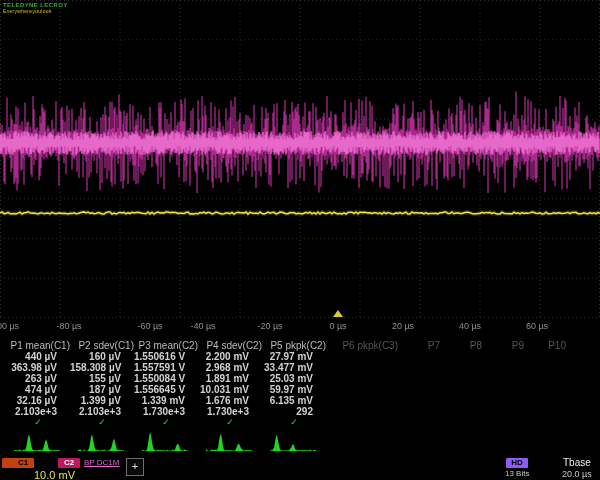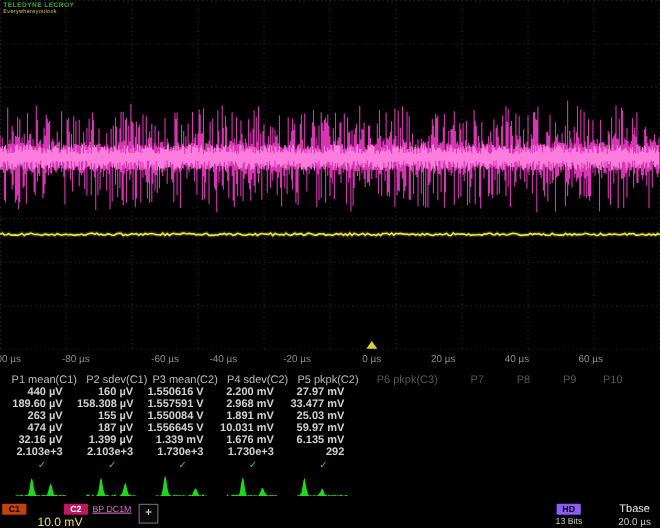--- a/index.html
+++ b/index.html
@@ -29,21 +29,21 @@
   #mtable .v{color:#d2d2d2;text-align:right;padding-right:13px;white-space:nowrap;font-weight:bold;}
   #mtable .s{color:#35d435;text-align:center;font-size:9px;}
   #mtable .empty{}
   
   #histicons{position:absolute;left:0;top:430px;width:600px;height:22px;}
   .histicon{position:absolute;top:0;width:46px;height:22px;}
   
   #bottom-bar{position:absolute;left:0;top:456px;width:600px;height:24px;background:#000;}
   .chip{position:absolute;height:10px;line-height:10px;font-size:8px;font-weight:bold;
     text-align:center;border-radius:1px;}
-  #c1-chip{left:2px;top:2px;width:22px;background:#c2410c;color:#000;}
+  #c1-chip{left:2px;top:2px;width:22px;background:#c2410c;color:#000;padding-left:10px;}
   #c1-coupling{position:absolute;left:28px;top:2px;font-size:8px;color:#c9bd2e;margin-top:40px;}
   #c2-chip{left:58px;top:2px;width:22px;background:#be185d;color:#fff;}
   #c2-tags{position:absolute;left:84px;top:2px;font-size:8px;color:#e06ad0;white-space:nowrap;text-decoration:underline;}
   #c1-scale{position:absolute;left:34px;top:13px;font-size:11px;color:#e6e05a;}
   #plus-box{position:absolute;left:126px;top:2px;width:16px;height:16px;border:1px solid #6e6e6e;
     color:#e0e0e0;font-size:11px;line-height:15px;text-align:center;background:#0a0a0a;}
   #hd-chip{left:506px;top:2px;width:22px;background:#8b5cf6;color:#000;}
   #tbase-label{position:absolute;left:563px;top:1px;font-size:10px;color:#ededed;}
   #hd-bits{position:absolute;left:505px;top:13px;font-size:8px;color:#c8c8c8;}
   #tbase-scale{position:absolute;left:562px;top:13px;font-size:9px;color:#c8c8c8;white-space:nowrap;}
@@ -97,21 +97,21 @@
     <div class="v">160 µV</div>
     <div class="v">1.550616 V</div>
     <div class="v">2.200 mV</div>
     <div class="v">27.97 mV</div>
     <div class="empty"></div>
       <div class="empty"></div>
       <div class="empty"></div>
       <div class="empty"></div>
       <div class="empty"></div>
 
-    <div class="v">189.60 µV</div>
+    <div class="v">363.98 µV</div>
     <div class="v">158.308 µV</div>
     <div class="v">1.557591 V</div>
     <div class="v">2.968 mV</div>
     <div class="v">33.477 mV</div>
     <div class="empty"></div>
       <div class="empty"></div>
       <div class="empty"></div>
       <div class="empty"></div>
       <div class="empty"></div>
 

